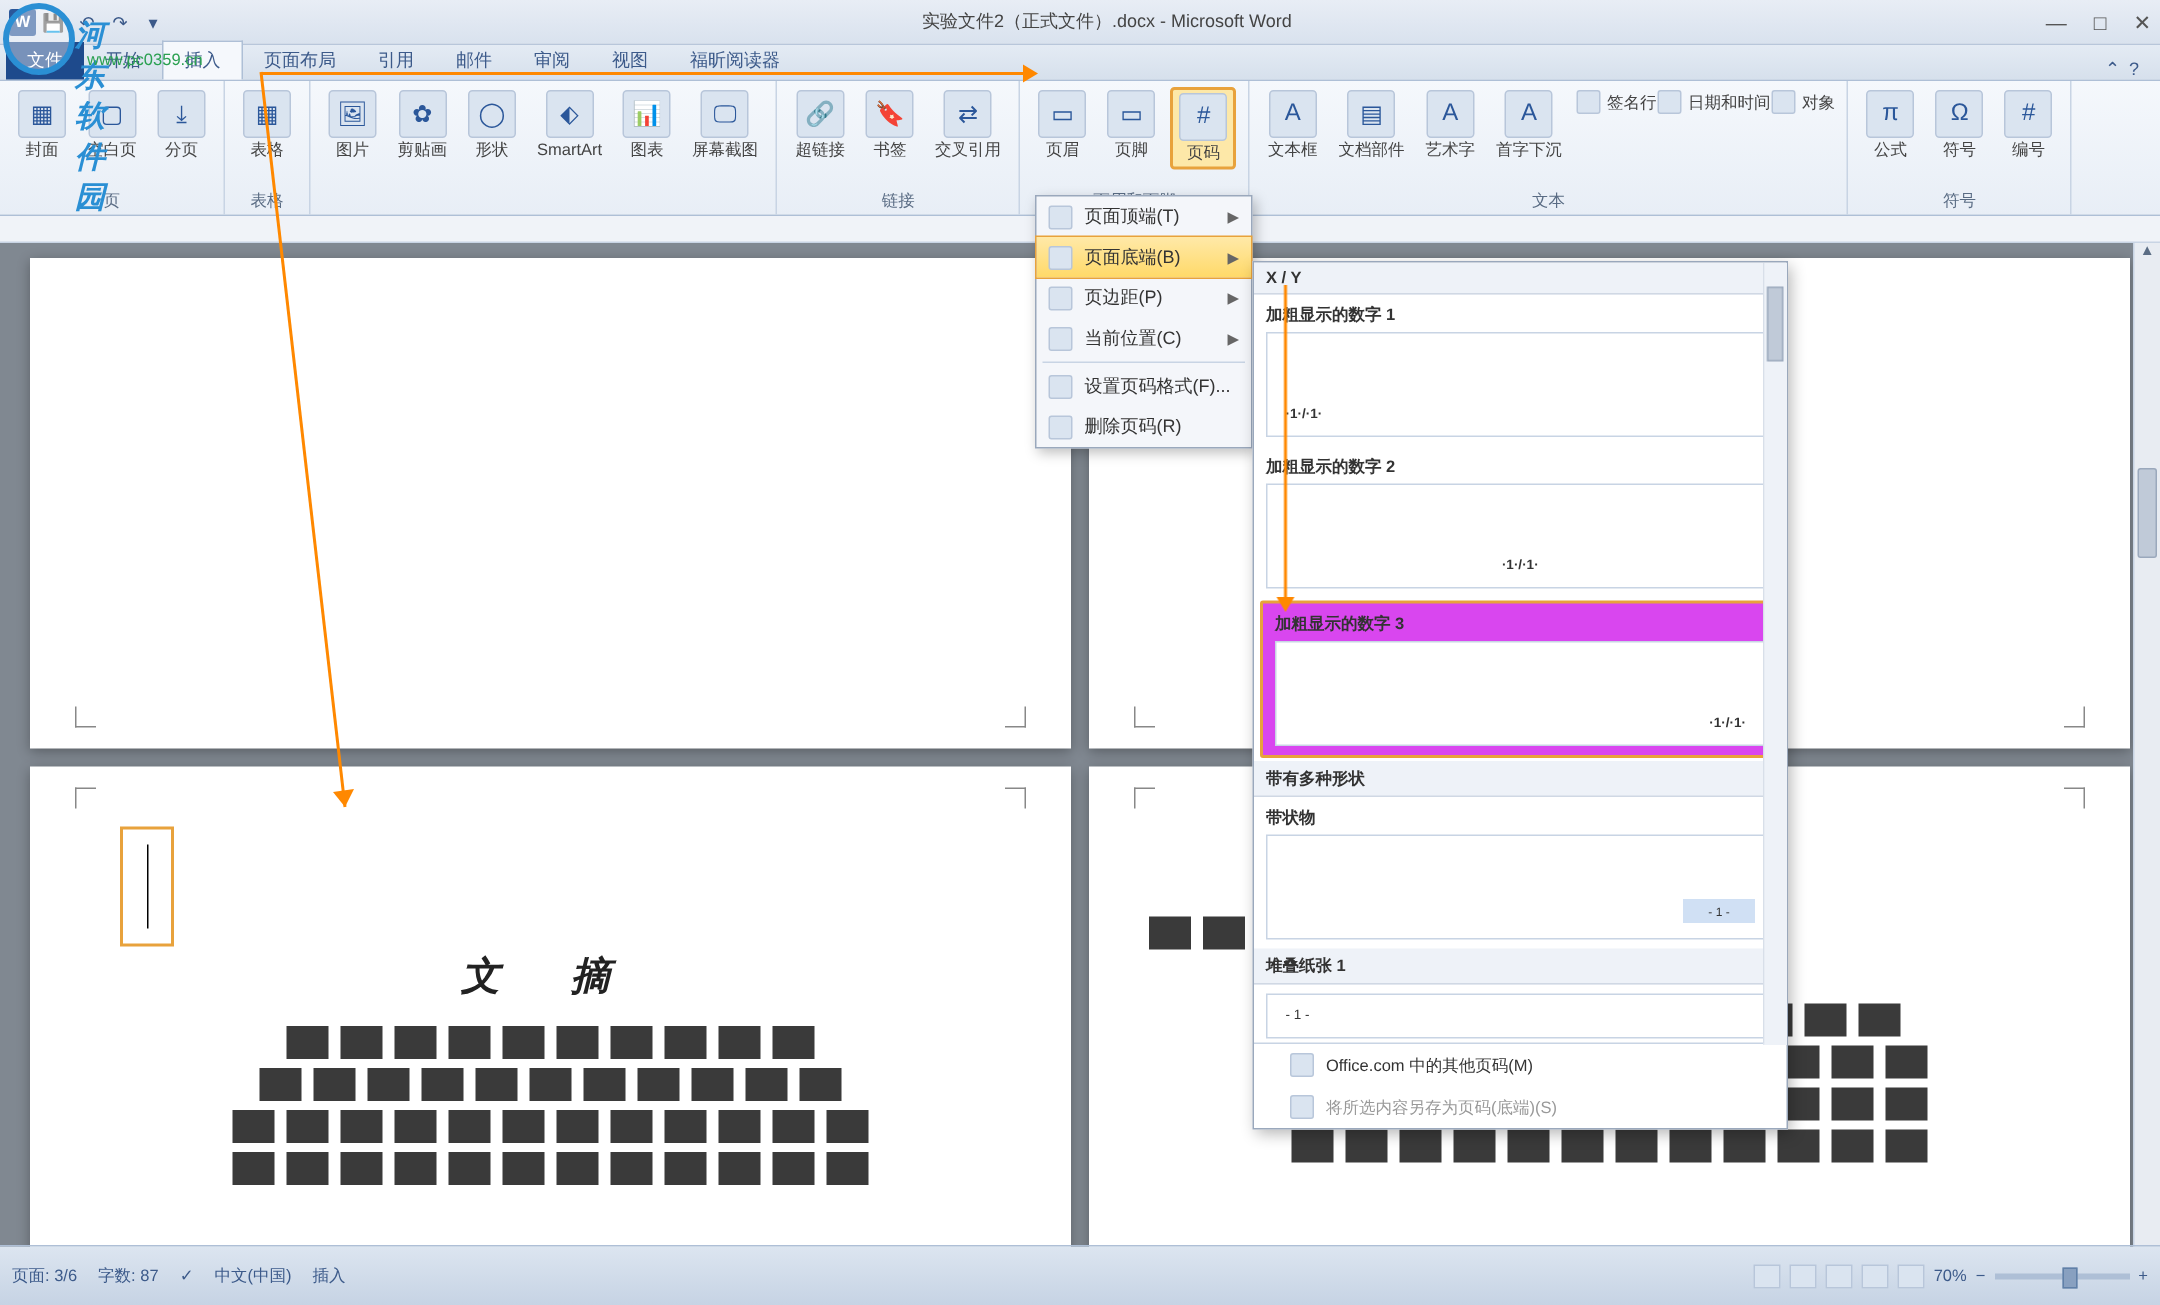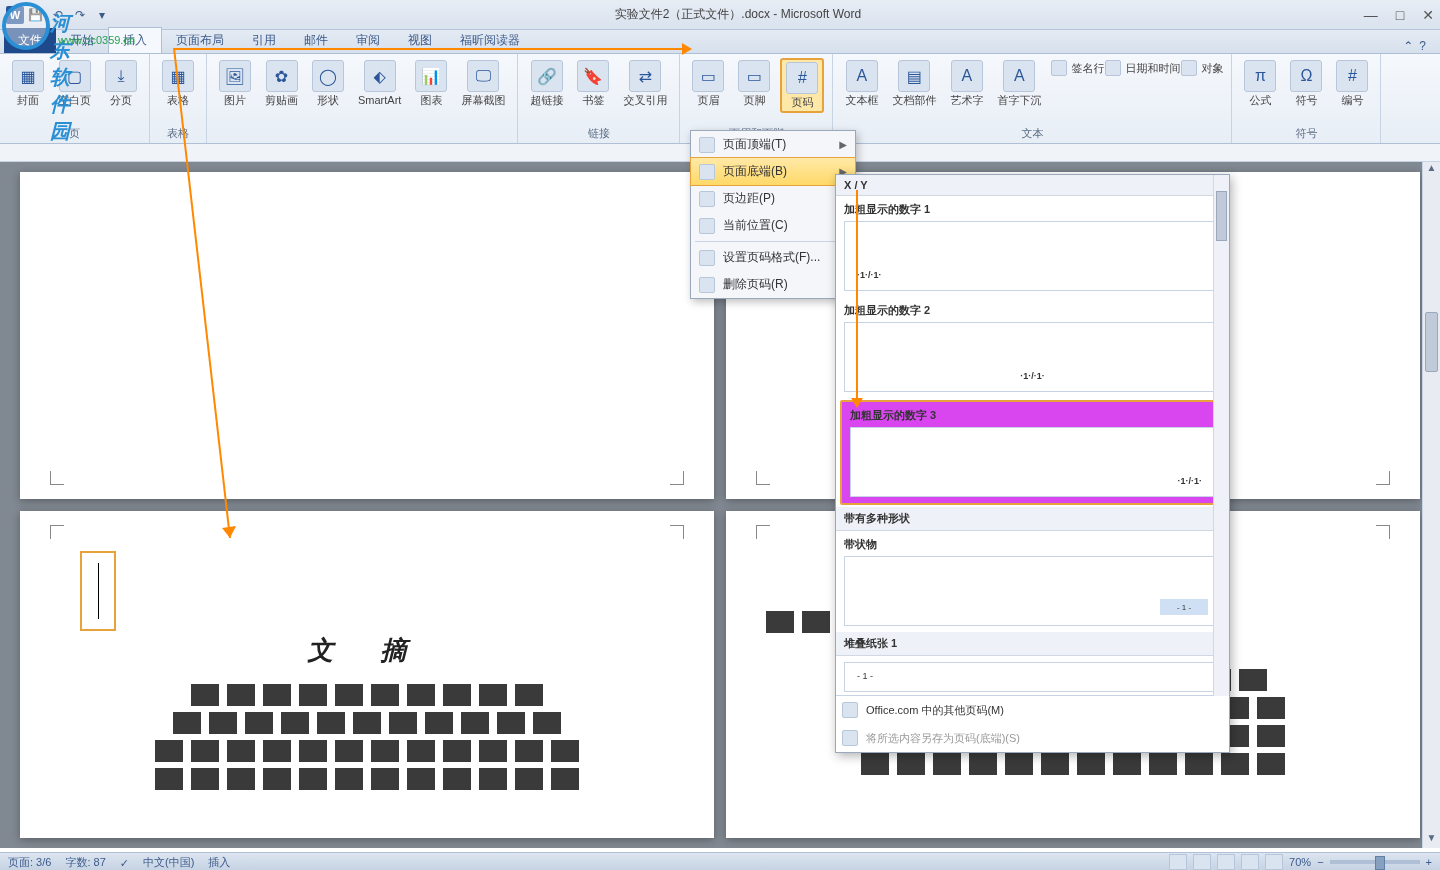--- a/index.html
+++ b/index.html
@@ -52,47 +52,47 @@
 .page .ptitle { font-size: 26px; font-weight: bold; text-align: center; letter-spacing: 20px; color: #222; margin-bottom: 16px; }
 .cursor-box { position: absolute; top: 40px; left: 60px; width: 36px; height: 80px; border: 2px solid #e8a23c; }
 .cursor-box::after { content: ""; position: absolute; left: 50%; top: 10px; bottom: 10px; width: 1px; background: #000; }
 
 
 .vscroll { position: absolute; top: 162px; right: 0; bottom: 22px; width: 18px; background: #e8ecf2; border-left: 1px solid #c8d4e4; }
 .vscroll .thumb { position: absolute; left: 2px; right: 2px; top: 150px; height: 60px; background: #c0cad8; border: 1px solid #9aa8bc; border-radius: 2px; }
 .vscroll .arr { position: absolute; left: 0; right: 0; height: 16px; text-align: center; color: #5a6c84; font-size: 10px; }
 
 
-.dropdown { position: absolute; top: 130px; left: 690px; width: 166px; background: #f4f6fa; border: 1px solid #9aa8bc; box-shadow: 2px 3px 8px rgba(0,0,0,.25); z-index: 50; }
+.dropdown { position: absolute; top: 130px; left: 690px; width: 145px; background: #f4f6fa; border: 1px solid #9aa8bc; box-shadow: 2px 3px 8px rgba(0,0,0,.25); z-index: 50; }
 .dropdown .mi { display: flex; align-items: center; padding: 5px 8px; gap: 8px; font-size: 12px; color: #333; cursor: pointer; }
 .dropdown .mi .mico { width: 16px; height: 16px; background: #dae4f0; border: 1px solid #b8c6da; border-radius: 2px; flex-shrink: 0; }
 .dropdown .mi .arr { margin-left: auto; color: #666; font-size: 10px; }
 .dropdown .mi.hl { background: linear-gradient(#ffe9a8, #ffd968); border: 1px solid #e8a23c; margin: -1px; }
 .dropdown .sep { height: 1px; background: #c8d4e4; margin: 2px 4px; }
 
 
-.gallery { position: absolute; top: 174px; left: 835px; width: 395px; background: #fff; border: 1px solid #9aa8bc; box-shadow: 2px 3px 10px rgba(0,0,0,.3); z-index: 60; max-height: 580px; overflow: hidden; }
+.gallery { position: absolute; top: 174px; left: 835px; width: 357px; background: #fff; border: 1px solid #9aa8bc; box-shadow: 2px 3px 10px rgba(0,0,0,.3); z-index: 60; max-height: 580px; overflow: hidden; }
 .gallery-inner { overflow-y: auto; max-height: 520px; }
 .gallery .ghdr { background: #eef2f8; padding: 4px 8px; font-size: 11px; font-weight: bold; color: #333; border-bottom: 1px solid #d0d8e4; }
 .gallery .gitem { padding: 6px 8px; }
 .gallery .gitem-title { font-size: 11px; font-weight: bold; color: #333; margin-bottom: 4px; }
 .gallery .gpreview { height: 70px; border: 1px solid #c8d4e4; background: #fff; position: relative; display: flex; align-items: flex-end; justify-content: center; padding-bottom: 10px; font-size: 9px; color: #333; }
 .gallery .gpreview.left { justify-content: flex-start; padding-left: 12px; }
 .gallery .gpreview.right { justify-content: flex-end; padding-right: 12px; }
 .gallery .gitem.sel { background: #d946ef; border: 2px solid #e8a23c; border-radius: 2px; margin: 2px 4px; }
 .gallery .ribbon-shape { width: 48px; height: 16px; background: #d0e0f4; position: relative; display: flex; align-items: center; justify-content: center; }
 .gallery .foot { border-top: 1px solid #c8d4e4; }
-.gallery .foot .mi { display: flex; align-items: center; padding: 6px 6px; gap: 8px; font-size: 11px; color: #333; cursor: pointer; }
+.gallery .foot .mi { display: flex; align-items: center; padding: 6px 24px; gap: 8px; font-size: 11px; color: #333; cursor: pointer; }
 .gallery .foot .mi.dis { color: #999; }
 .gallery .foot .mi .mico { width: 16px; height: 16px; background: #dae4f0; border: 1px solid #b8c6da; border-radius: 2px; }
 .gallery .gscroll { position: absolute; top: 0; right: 0; bottom: 56px; width: 16px; background: #eef2f8; border-left: 1px solid #d0d8e4; }
 .gallery .gscroll .gthumb { position: absolute; left: 2px; right: 2px; top: 16px; height: 50px; background: #c0cad8; border: 1px solid #9aa8bc; }
 
 
-.statusbar { position: absolute; bottom: 0; left: 0; right: 0; height: 18px; background: linear-gradient(#dce5f0, #c6d3e4); border-top: 1px solid #aebfd6; display: flex; align-items: flex-end; padding: 0 8px; font-size: 11px; color: #3c5a8a; gap: 14px; }
+.statusbar { position: absolute; bottom: 0; left: 0; right: 0; height: 40px; background: linear-gradient(#dce5f0, #c6d3e4); border-top: 1px solid #aebfd6; display: flex; align-items: center; padding: 0 8px; font-size: 11px; color: #3c5a8a; gap: 14px; }
 .statusbar .right { margin-left: auto; display: flex; align-items: center; gap: 6px; }
 .statusbar .view-btn { width: 18px; height: 16px; background: #dae4f0; border: 1px solid #b8c6da; cursor: pointer; }
 .statusbar .zoom { width: 90px; height: 4px; background: #aebfd6; position: relative; }
 .statusbar .zoom::after { content: ""; position: absolute; left: 50%; top: -4px; width: 8px; height: 12px; background: #88a0c0; border: 1px solid #6080a8; }
 
 
 .watermark { position: absolute; top: 2px; left: 2px; z-index: 200; pointer-events: none; }
 .watermark .logo { width: 48px; height: 48px; border-radius: 50%; border: 4px solid #2a8fd4; position: relative; background: rgba(255,255,255,.4); }
 .watermark .txt1 { position: absolute; top: 8px; left: 48px; font-size: 20px; font-weight: bold; color: #2a8fd4; font-style: italic; }
 .watermark .txt2 { position: absolute; top: 32px; left: 56px; font-size: 11px; color: #2aa050; }

